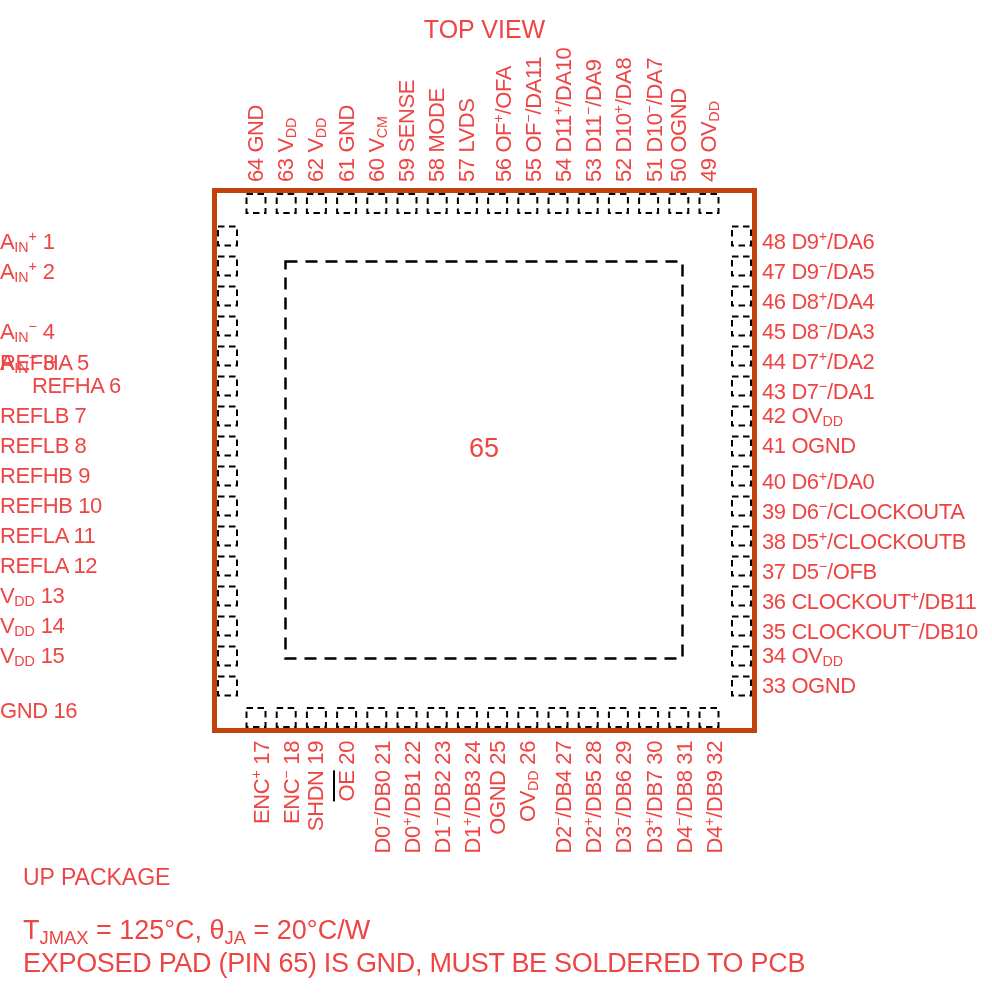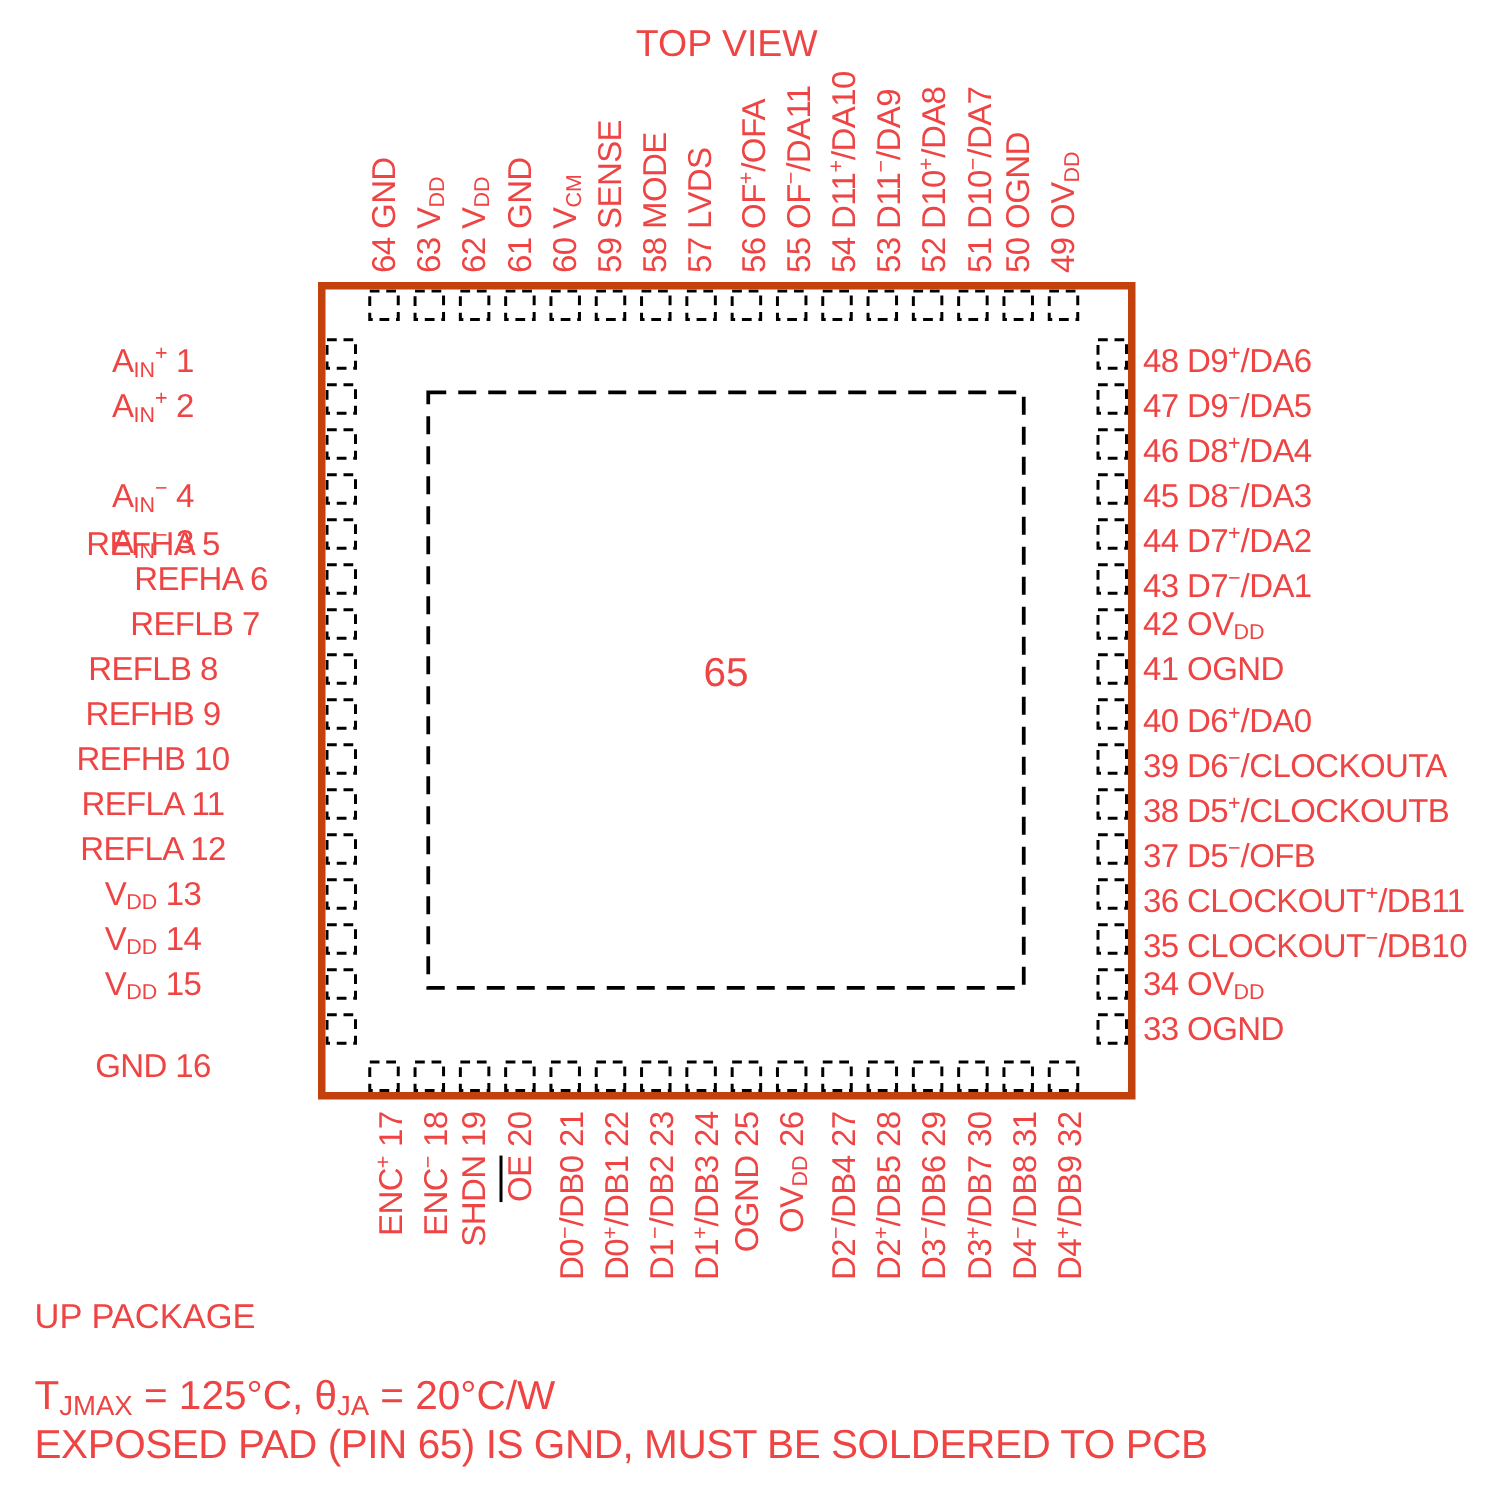--- a/index.html
+++ b/index.html
@@ -22,21 +22,21 @@
     display:flex; align-items:center; justify-content:center;
     font-size:27px;
   }
   .pl {
     position:absolute; white-space:nowrap;
     font-size:22px; line-height:30px; height:30px;
     letter-spacing:-0.4px;
   }
   .pl sub { font-size:65%; vertical-align:-0.22em; letter-spacing:0; }
   .pl sup { font-size:65%; vertical-align:0.55em; letter-spacing:0; }
-  .side-left  { left:0; width:204px; text-align:center; }
+  .side-left  { left:0; width:204px; text-align:left; }
   .side-right { left:762px; }
   .pv  { transform-origin:0 0; transform:rotate(-90deg); }
   .pvb { transform-origin:0 0; transform:rotate(-90deg) translateX(-100%); }
   .ovl { display:inline-block; border-top:2px solid #000; line-height:1.02; padding-top:1px; }
   .fline {
     position:absolute; left:0; width:982px; white-space:nowrap;margin-left:23px;
   }
   .fline sub { font-size:68%; vertical-align:-0.25em; }
   .f1 { top:864px; font-size:23px; }
   .f2 { top:891px; font-size:23px; }
@@ -120,21 +120,21 @@
     <div class="exposed-num">65</div>
   </div>
 
   <div id="labels">
       <div class="pl side-left" style="top: 221px;">A<sub>IN</sub><sup>+</sup> 1</div>
       <div class="pl side-left" style="top: 251px;">A<sub>IN</sub><sup>+</sup> 2</div>
       <div class="pl side-left" style="top: 298px; margin-top: 44px;">A<sub>IN</sub><sup>−</sup> 3</div>
       <div class="pl side-left" style="top: 311px;">A<sub>IN</sub><sup>−</sup> 4</div>
       <div class="pl side-left" style="top: 348px;">REFHA 5</div>
       <div class="pl side-left" style="top: 371px; margin-left: 32px;">REFHA 6</div>
-      <div class="pl side-left" style="top: 401px; padding-left: 28px;">REFLB 7</div>
+      <div class="pl side-left" style="top: 401px;">REFLB 7</div>
       <div class="pl side-left" style="top: 431px;">REFLB 8</div>
       <div class="pl side-left" style="top: 461px;">REFHB 9</div>
       <div class="pl side-left" style="top: 491px;">REFHB 10</div>
       <div class="pl side-left" style="top: 521px;">REFLA 11</div>
       <div class="pl side-left" style="top: 551px;">REFLA 12</div>
       <div class="pl side-left" style="top: 581px;">V<sub>DD</sub> 13</div>
       <div class="pl side-left" style="top: 611px;">V<sub>DD</sub> 14</div>
       <div class="pl side-left" style="top: 641px;">V<sub>DD</sub> 15</div>
       <div class="pl side-left" style="top: 696px;">GND 16</div>
       <div class="pl side-right" style="top: 221px;">48 D9<sup>+</sup>/DA6</div>

